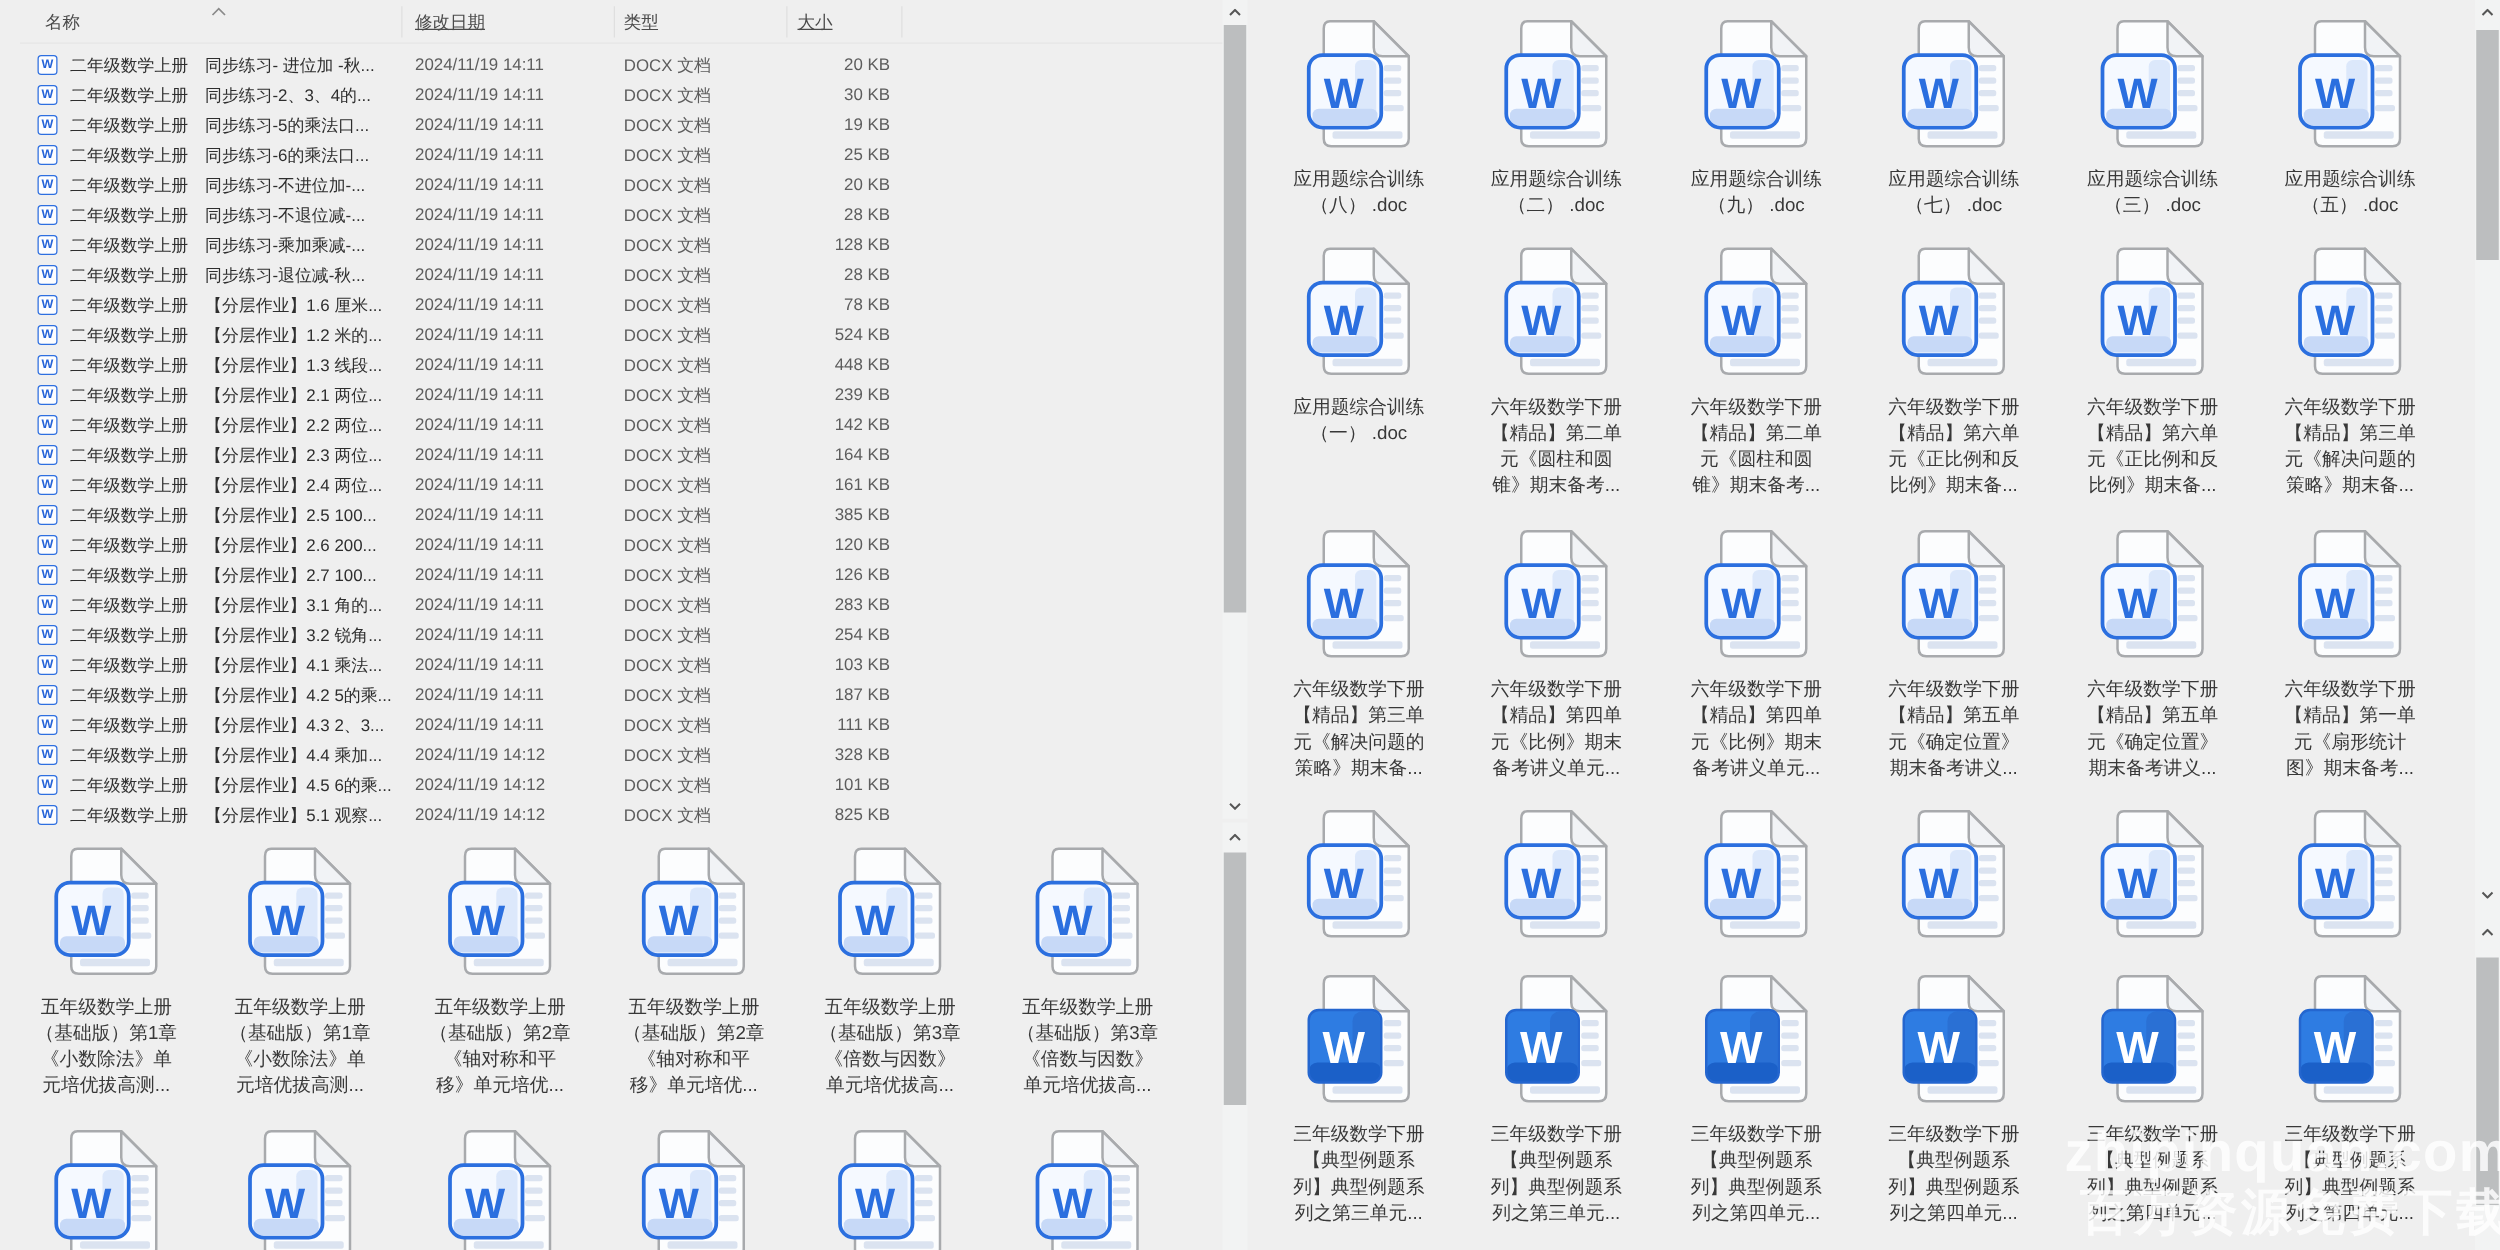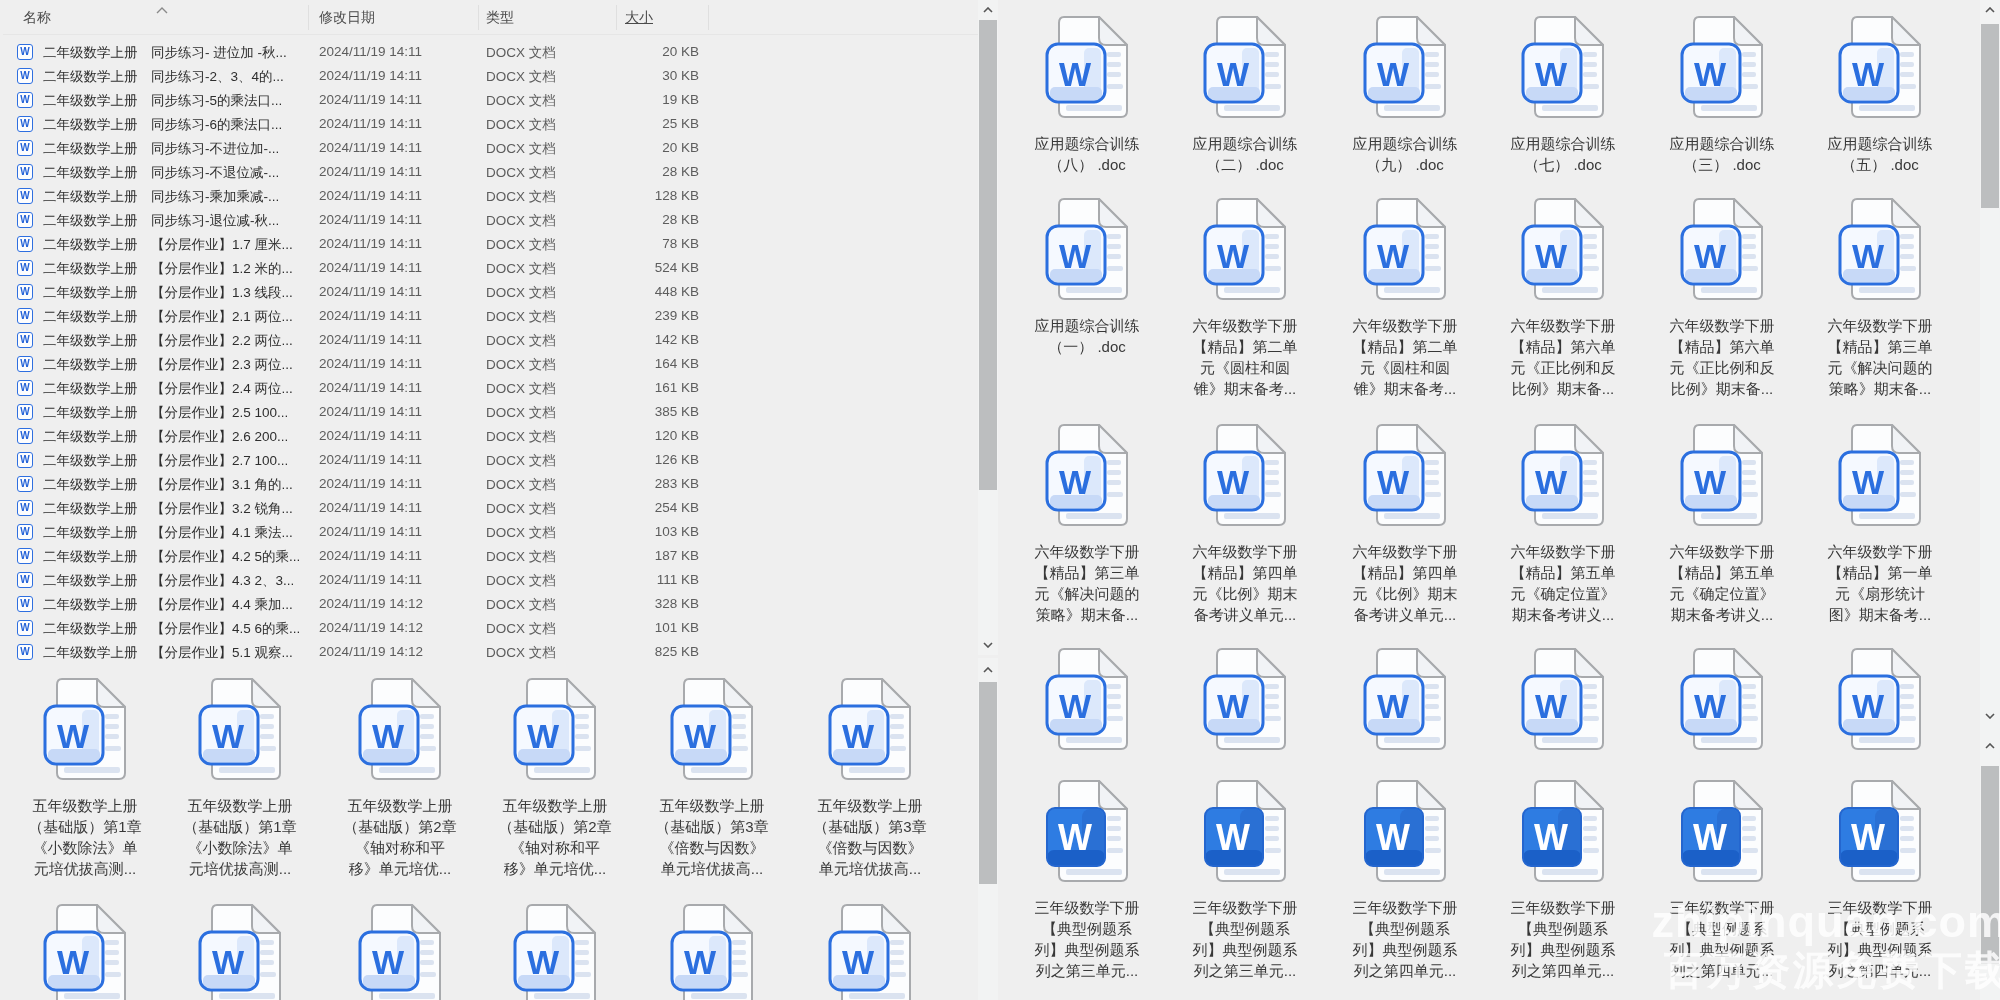--- a/index.html
+++ b/index.html
@@ -1,22 +1,22 @@
 <!DOCTYPE html>
 <html><head>
 <meta charset="utf-8">
 <style>
   html,body{margin:0;padding:0;background:#e4e4e4;}
   .screen{position:relative;width:2000px;height:1000px;background:#efefef;overflow:hidden;
           font-family:"Liberation Sans","DejaVu Sans",sans-serif;-webkit-font-smoothing:antialiased;}
   
-  .list-pane{position:absolute;left:3px;top:0;width:976px;height:670px;padding-left:20px;}
+  .list-pane{position:absolute;left:16px;top:0;width:976px;height:670px;padding-left:20px;}
   .list-header{position:absolute;left:0;top:0;width:976px;height:34px;border-bottom:1px solid #e6e6e6;}
   .list-header .hlabel{position:absolute;top:9px;font-size:14px;color:#4b4b4b;}
-  .h-name{left:20px;} .h-date{left:316px;} .h-type{left:483px;} .h-size{left:622px;text-decoration:underline;}
+  .h-name{left:20px;} .h-date{left:316px;text-decoration:underline;} .h-type{left:483px;} .h-size{left:622px;text-decoration:underline;}
   .hdiv{position:absolute;top:5px;height:25px;width:1px;background:#dfdfdf;}
   .sortmark{position:absolute;left:152px;top:1px;}
   #file-list{position:absolute;left:0;top:40px;width:976px;}
   .lrow{position:absolute;left:0;width:976px;height:24px;font-size:13.5px;}
   .lrow span{position:absolute;top:4px;white-space:nowrap;}
   .wicon{left:14px;top:3.5px!important;width:14px;height:14px;border:1.5px solid #2e6fe0;border-radius:3px;
          background:#fdfdfe;color:#2563d8;font-weight:bold;font-size:10px;line-height:14px;text-align:center;}
   .fname{left:40px;color:#2e2e2e;}
   .fdate{left:316px;color:#5d5d5d;}
   .ftype{left:483px;color:#5d5d5d;}
@@ -108,21 +108,21 @@
         </div>
         <div class="lrow" style="top: 168px;">
           <span class="wicon">W</span>
           <span class="fname">二年级数学上册　同步练习-退位减-秋...</span>
           <span class="fdate">2024/11/19 14:11</span>
           <span class="ftype">DOCX 文档</span>
           <span class="fsize">28 KB</span>
         </div>
         <div class="lrow" style="top: 192px;">
           <span class="wicon">W</span>
-          <span class="fname">二年级数学上册　【分层作业】1.7 厘米...</span>
+          <span class="fname">二年级数学上册　【分层作业】1.6 厘米...</span>
           <span class="fdate">2024/11/19 14:11</span>
           <span class="ftype">DOCX 文档</span>
           <span class="fsize">78 KB</span>
         </div>
         <div class="lrow" style="top: 216px;">
           <span class="wicon">W</span>
           <span class="fname">二年级数学上册　【分层作业】1.2 米的...</span>
           <span class="fdate">2024/11/19 14:11</span>
           <span class="ftype">DOCX 文档</span>
           <span class="fsize">524 KB</span>

